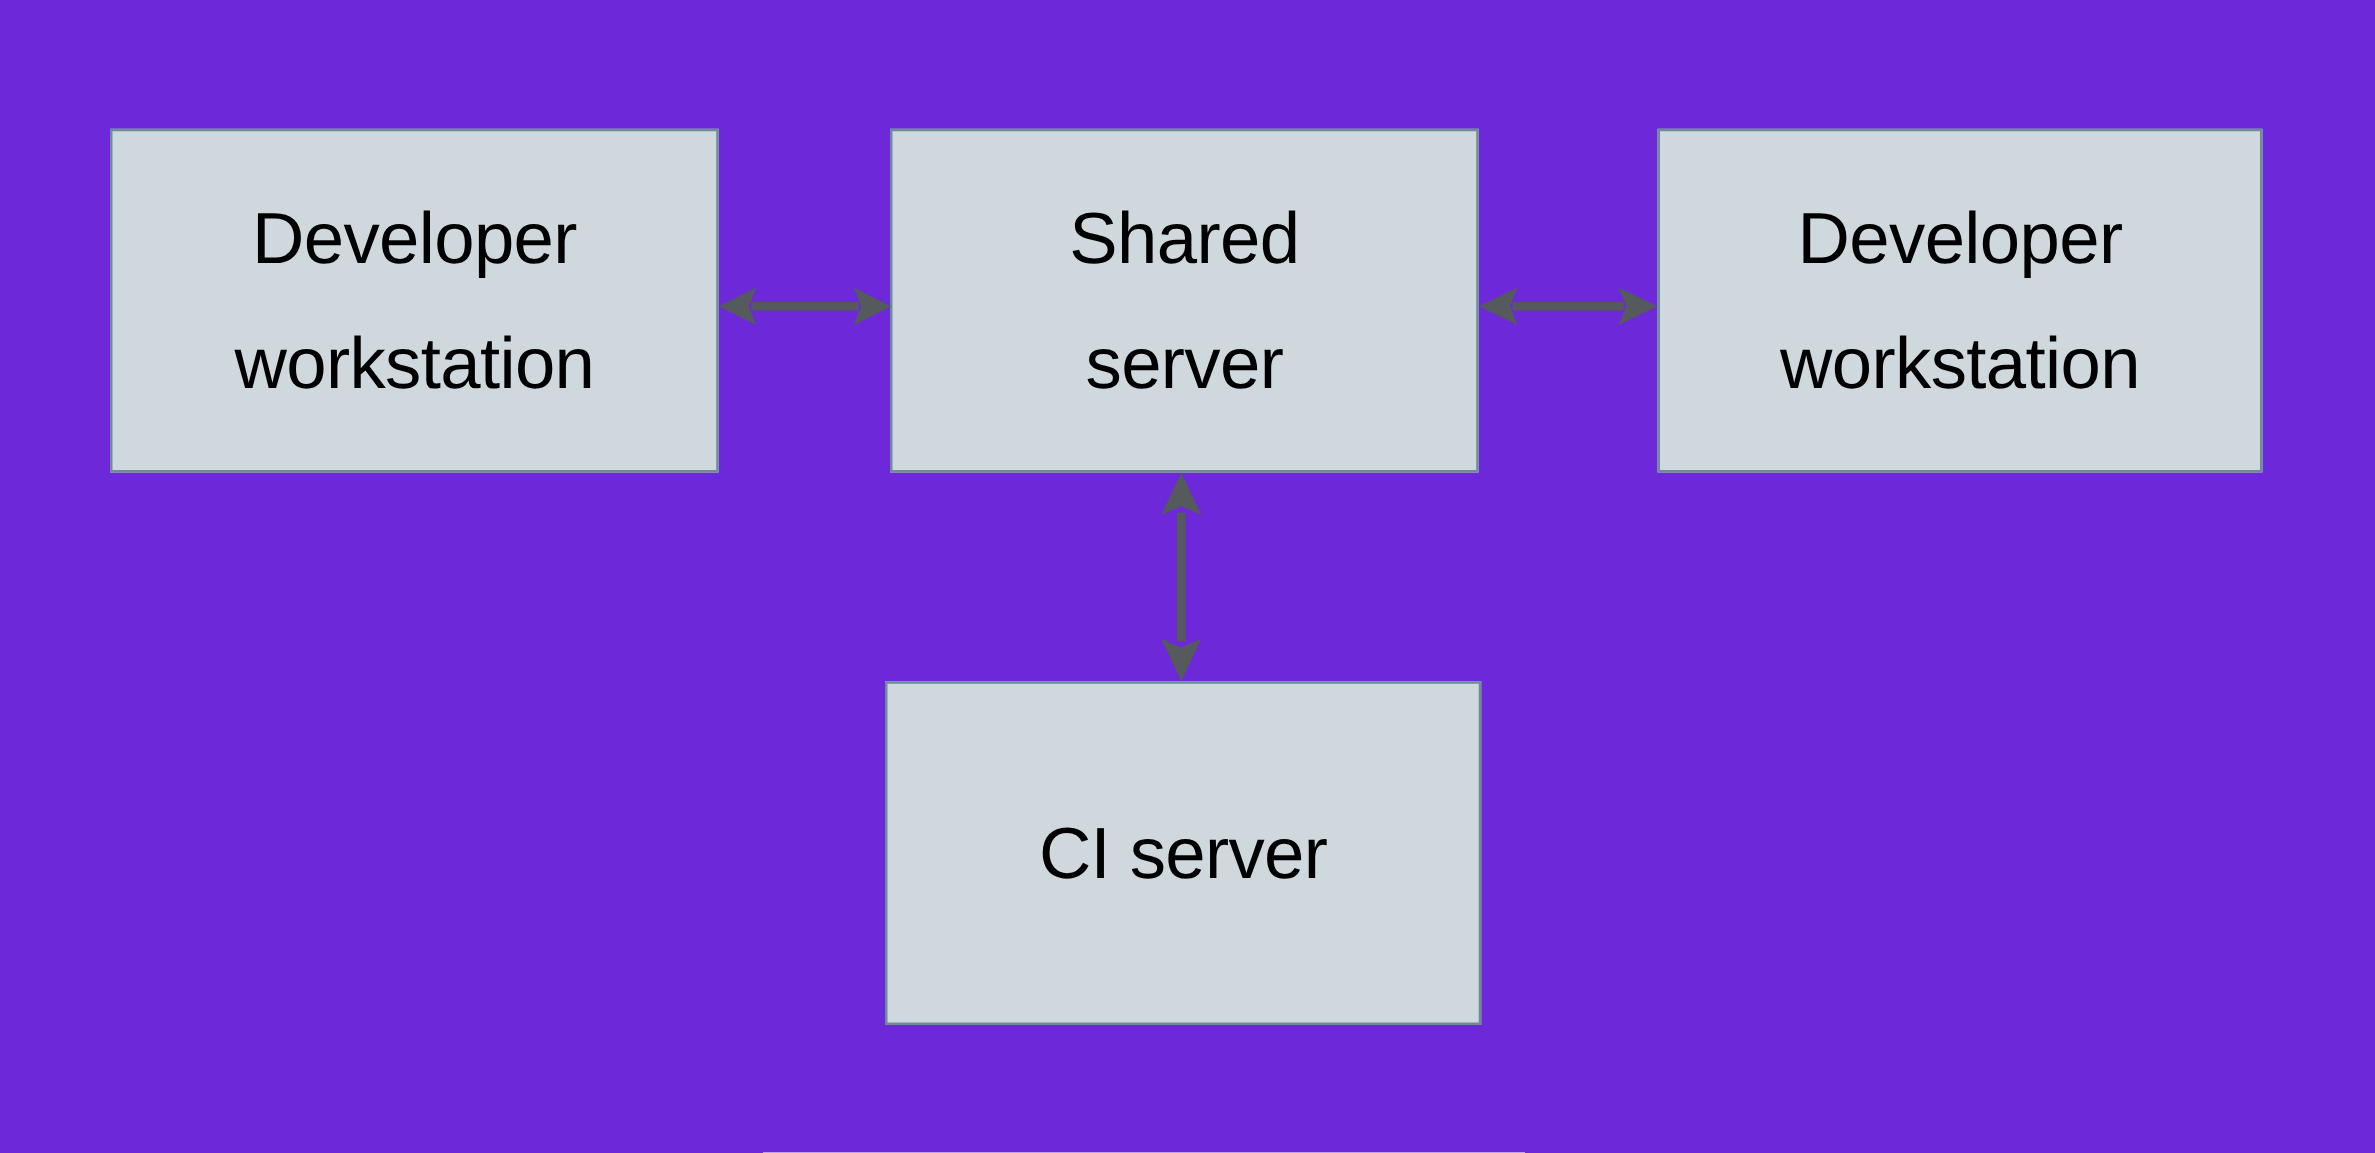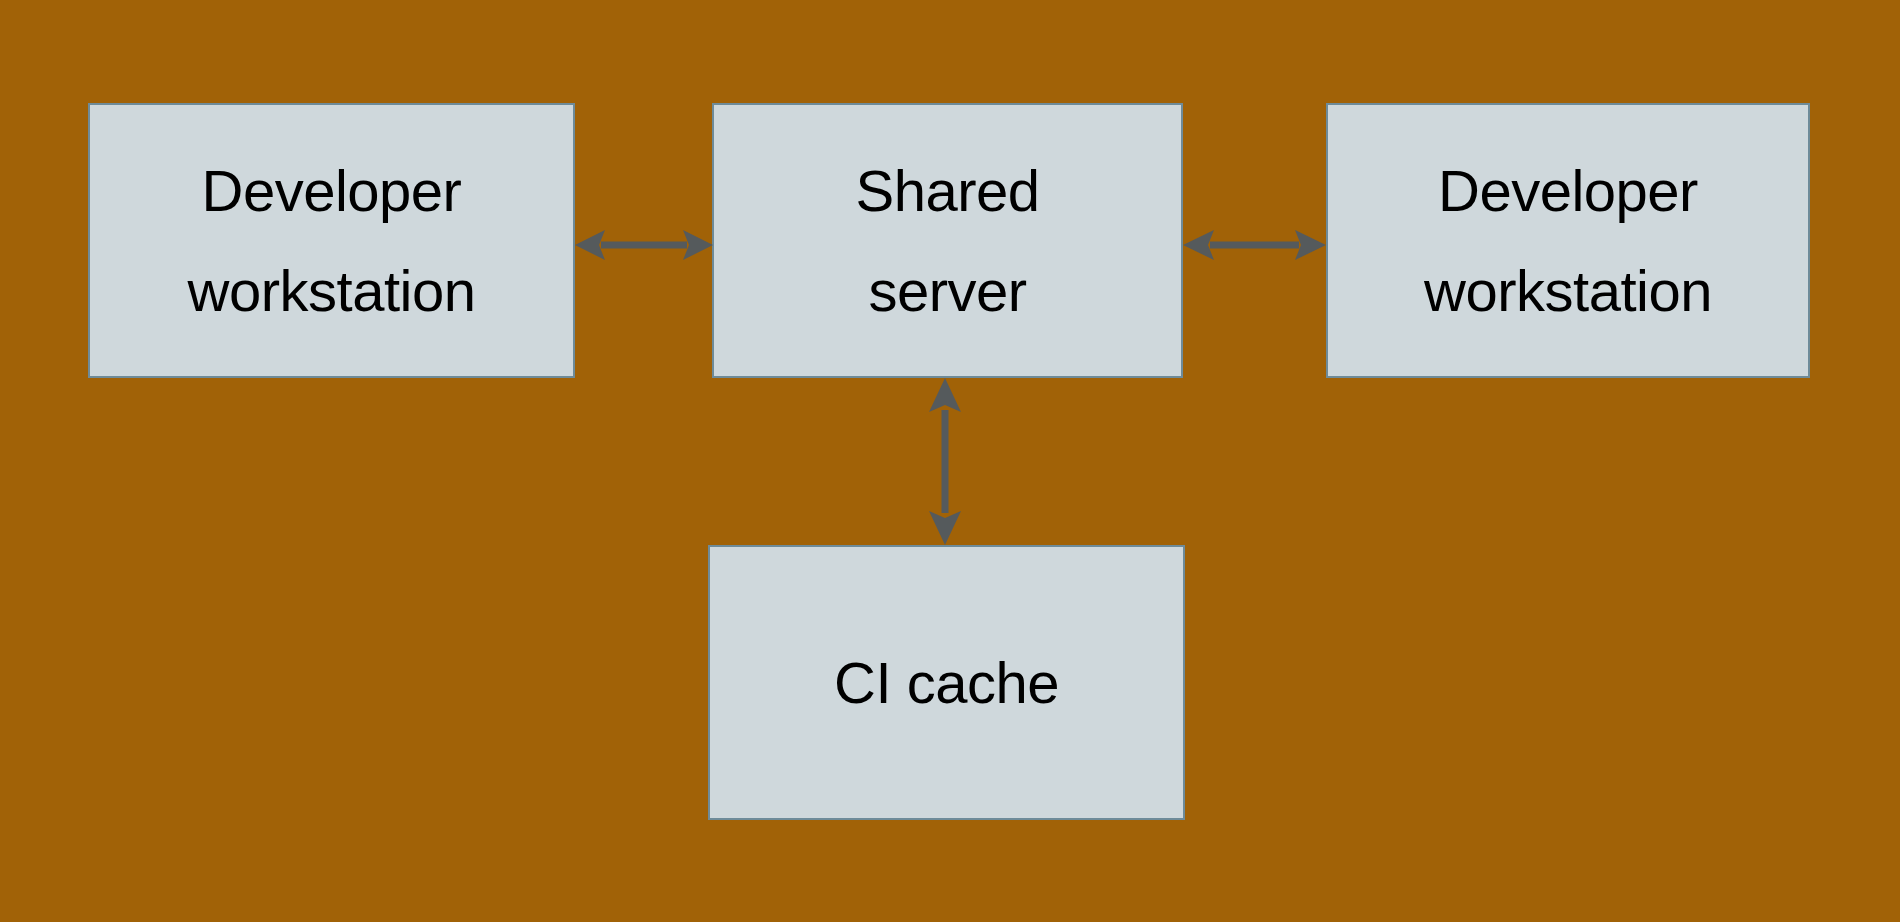--- a/index.html
+++ b/index.html
@@ -7,21 +7,21 @@
     padding: 0;
     background: #ffffff;
   }
   body {
     font-family: "Liberation Sans", sans-serif;
   }
   #canvas {
     position: relative;
     width: 1900px;
     height: 922px;
-    background: #a16207;
+    background: #6d28d9;
     overflow: hidden;
   }
   .node {
     position: absolute;
     box-sizing: border-box;
     background: #CFD8DC;
     border: 2px solid #6E8B99;
     display: flex;
     align-items: center;
     justify-content: center;
@@ -56,21 +56,21 @@
     <span class="node-label">Shared
 server</span>
   </div>
 
   <div class="node" style="left:1326px; top:103px; width:484px; height:275px;">
     <span class="node-label">Developer
 workstation</span>
   </div>
 
   <div class="node" style="left:708px; top:545px; width:477px; height:275px;">
-    <span class="node-label">CI cache</span>
+    <span class="node-label">CI server</span>
   </div>
 
   <svg class="edge" style="left:575px; top:210px; width:138px; height:70px;" viewBox="0 0 138 70">
     <g fill="#555A5C">
       <rect x="26" y="31.5" width="86" height="7"></rect>
       <path d="M 0 35 L 30 20 L 24 35 L 30 50 Z"></path>
       <path d="M 138 35 L 108 20 L 114 35 L 108 50 Z"></path>
     </g>
   </svg>
 

